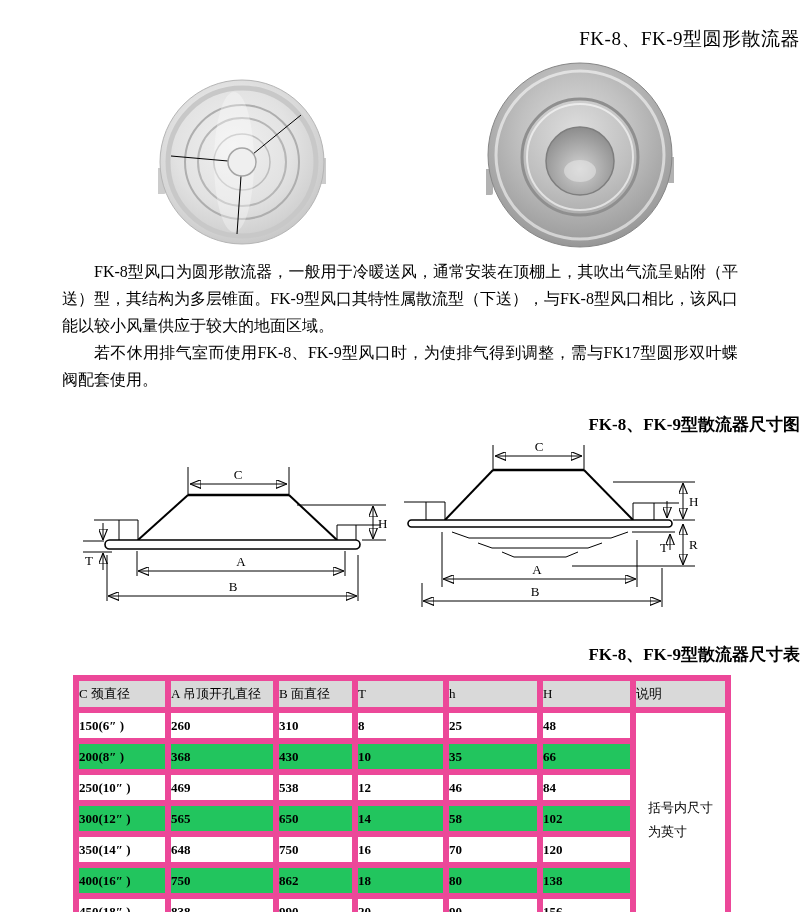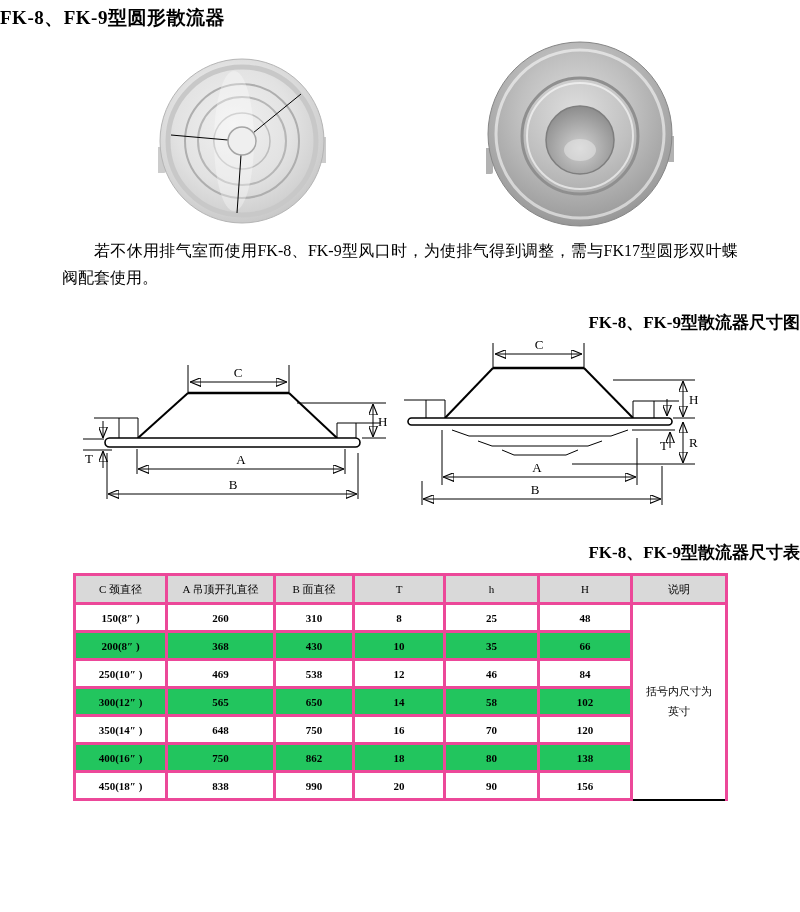--- a/index.html
+++ b/index.html
@@ -1,40 +1,40 @@
 <!DOCTYPE html>
 <html><head>
 <meta charset="utf-8">
 <style>
   html,body{margin:0;padding:0}
   body{
     width:800px;height:912px;background:#fff;color:#000;overflow:hidden;
     font-family:"Liberation Serif","DejaVu Serif",serif;
   }
-  .page-title{text-align:left;font-weight:bold;font-size:19px;padding-top:5px;line-height:26px;letter-spacing:.5px}
+  .page-title{text-align:right;font-weight:normal;font-size:19px;padding-top:26px;line-height:26px;letter-spacing:.5px}
   .photos{position:relative;height:200px}
   .photos svg{position:absolute}
   .photo-left{left:158px;top:26px}
   .photo-right{left:486px;top:9px}
   .body-text{margin:6px 62px 0;font-size:16px;line-height:27px;text-align:justify}
   .body-text p{margin:0;text-indent:2em}
   .section-title{text-align:right;font-weight:bold;font-size:17px;margin-top:20px;line-height:24px}
   .diagrams{position:relative;height:186px}
   .diagrams svg{position:absolute}
   .diag-left{left:82px;top:6px}
   .diag-right{left:402px;top:0}
   svg line,svg path,svg polyline{stroke:#000;fill:none;stroke-width:1}
   .med{stroke-width:2}
   .thick{stroke-width:2.6}
   .shape{fill:#fff;stroke:#000;stroke-width:1.6}
   .dim{marker-start:url(#arw);marker-end:url(#arw)}
   .arr{marker-end:url(#arw)}
   svg text{font-size:13px;fill:#000;stroke:none;font-family:"Liberation Serif","DejaVu Serif",serif}
   table{border-collapse:collapse;margin:8px 0 0 73px;table-layout:fixed;border:2px solid #000}
-  th,td{border:3px solid #ec4899;text-align:center;font-size:11px;height:25px;padding:0;overflow:hidden}
+  th,td{border:6px solid #ec4899;text-align:left;font-size:13px;height:25px;padding:0;overflow:hidden}
   thead th{background:#d9d9d9;font-weight:normal;height:26px;border-bottom:1.5px solid #000}
   tbody td{font-weight:bold}
   tbody tr.alt td{background:#22c55e}
   tbody tr:first-child td{border-bottom:2.5px solid #000}
   td.note-cell{background:#fff !important;font-weight:normal;line-height:1.8;padding:0 12px}
 </style>
 </head>
 <body>
 
 <div class="page-title">FK-8、FK-9型圆形散流器</div>
@@ -86,20 +86,21 @@
     <circle cx="94" cy="94" r="92" fill="url(#g2)" stroke="#878787"></circle>
     <circle cx="94" cy="94" r="84" fill="none" stroke="rgba(255,255,255,0.55)" stroke-width="3"></circle>
     <circle cx="94" cy="96" r="58" fill="none" stroke="#8f8f8f" stroke-width="3"></circle>
     <circle cx="94" cy="96" r="53" fill="none" stroke="rgba(255,255,255,0.6)" stroke-width="2"></circle>
     <circle cx="94" cy="100" r="34" fill="url(#g3)" stroke="#7e7e7e" stroke-width="1.5"></circle>
     <ellipse cx="94" cy="110" rx="16" ry="11" fill="rgba(232,232,232,0.55)" stroke="none"></ellipse>
   </svg>
 </div>
 
 <div class="body-text">
+  <p>FK-8型风口为圆形散流器，一般用于冷暖送风，通常安装在顶棚上，其吹出气流呈贴附（平送）型，其结构为多层锥面。FK-9型风口其特性属散流型（下送），与FK-8型风口相比，该风口能以较小风量供应于较大的地面区域。</p>
   <p>若不休用排气室而使用FK-8、FK-9型风口时，为使排气得到调整，需与FK17型圆形双叶蝶阀配套使用。</p>
 </div>
 
 <div class="section-title">FK-8、FK-9型散流器尺寸图</div>
 
 <div class="diagrams">
 
   <svg class="diag-left" width="310" height="172" viewBox="0 0 310 172">
     <line x1="106" y1="24" x2="106" y2="52"></line>
     <line x1="207" y1="24" x2="207" y2="52"></line>
@@ -184,21 +185,21 @@
       <th>A 吊顶开孔直径</th>
       <th>B 面直径</th>
       <th>T</th>
       <th>h</th>
       <th>H</th>
       <th>说明</th>
     </tr>
   </thead>
   <tbody>
       <tr>
-        <td>150(8″ )</td>
+        <td>150(6″ )</td>
         <td>260</td>
         <td>310</td>
         <td>8</td>
         <td>25</td>
         <td>48</td>
         <td rowspan="7" class="note-cell">括号内尺寸为英寸</td>
       </tr>
       <tr class="alt">
         <td>200(8″ )</td>
         <td>368</td>

